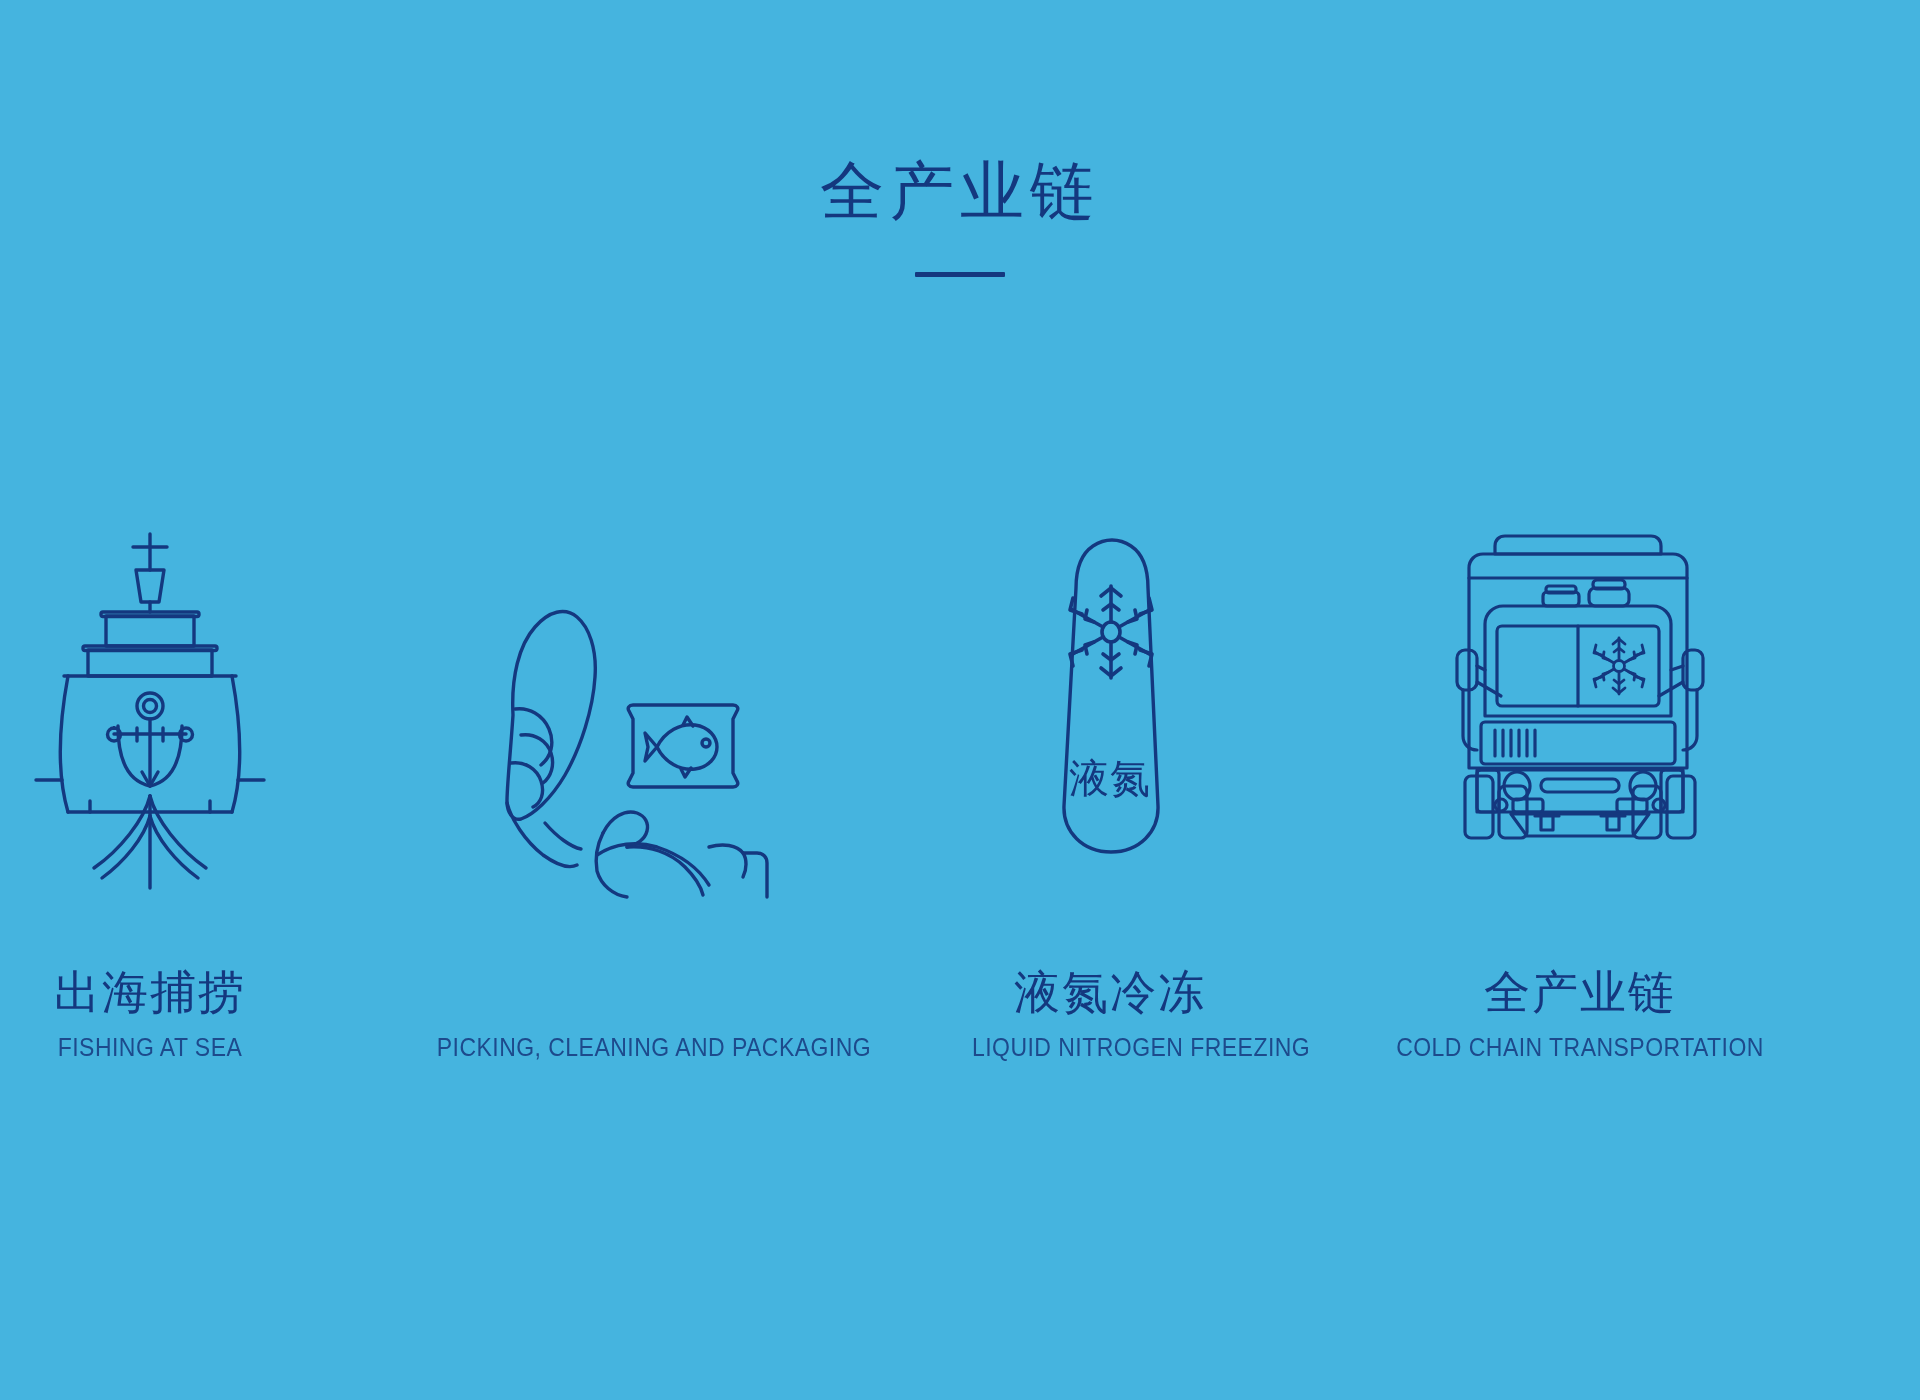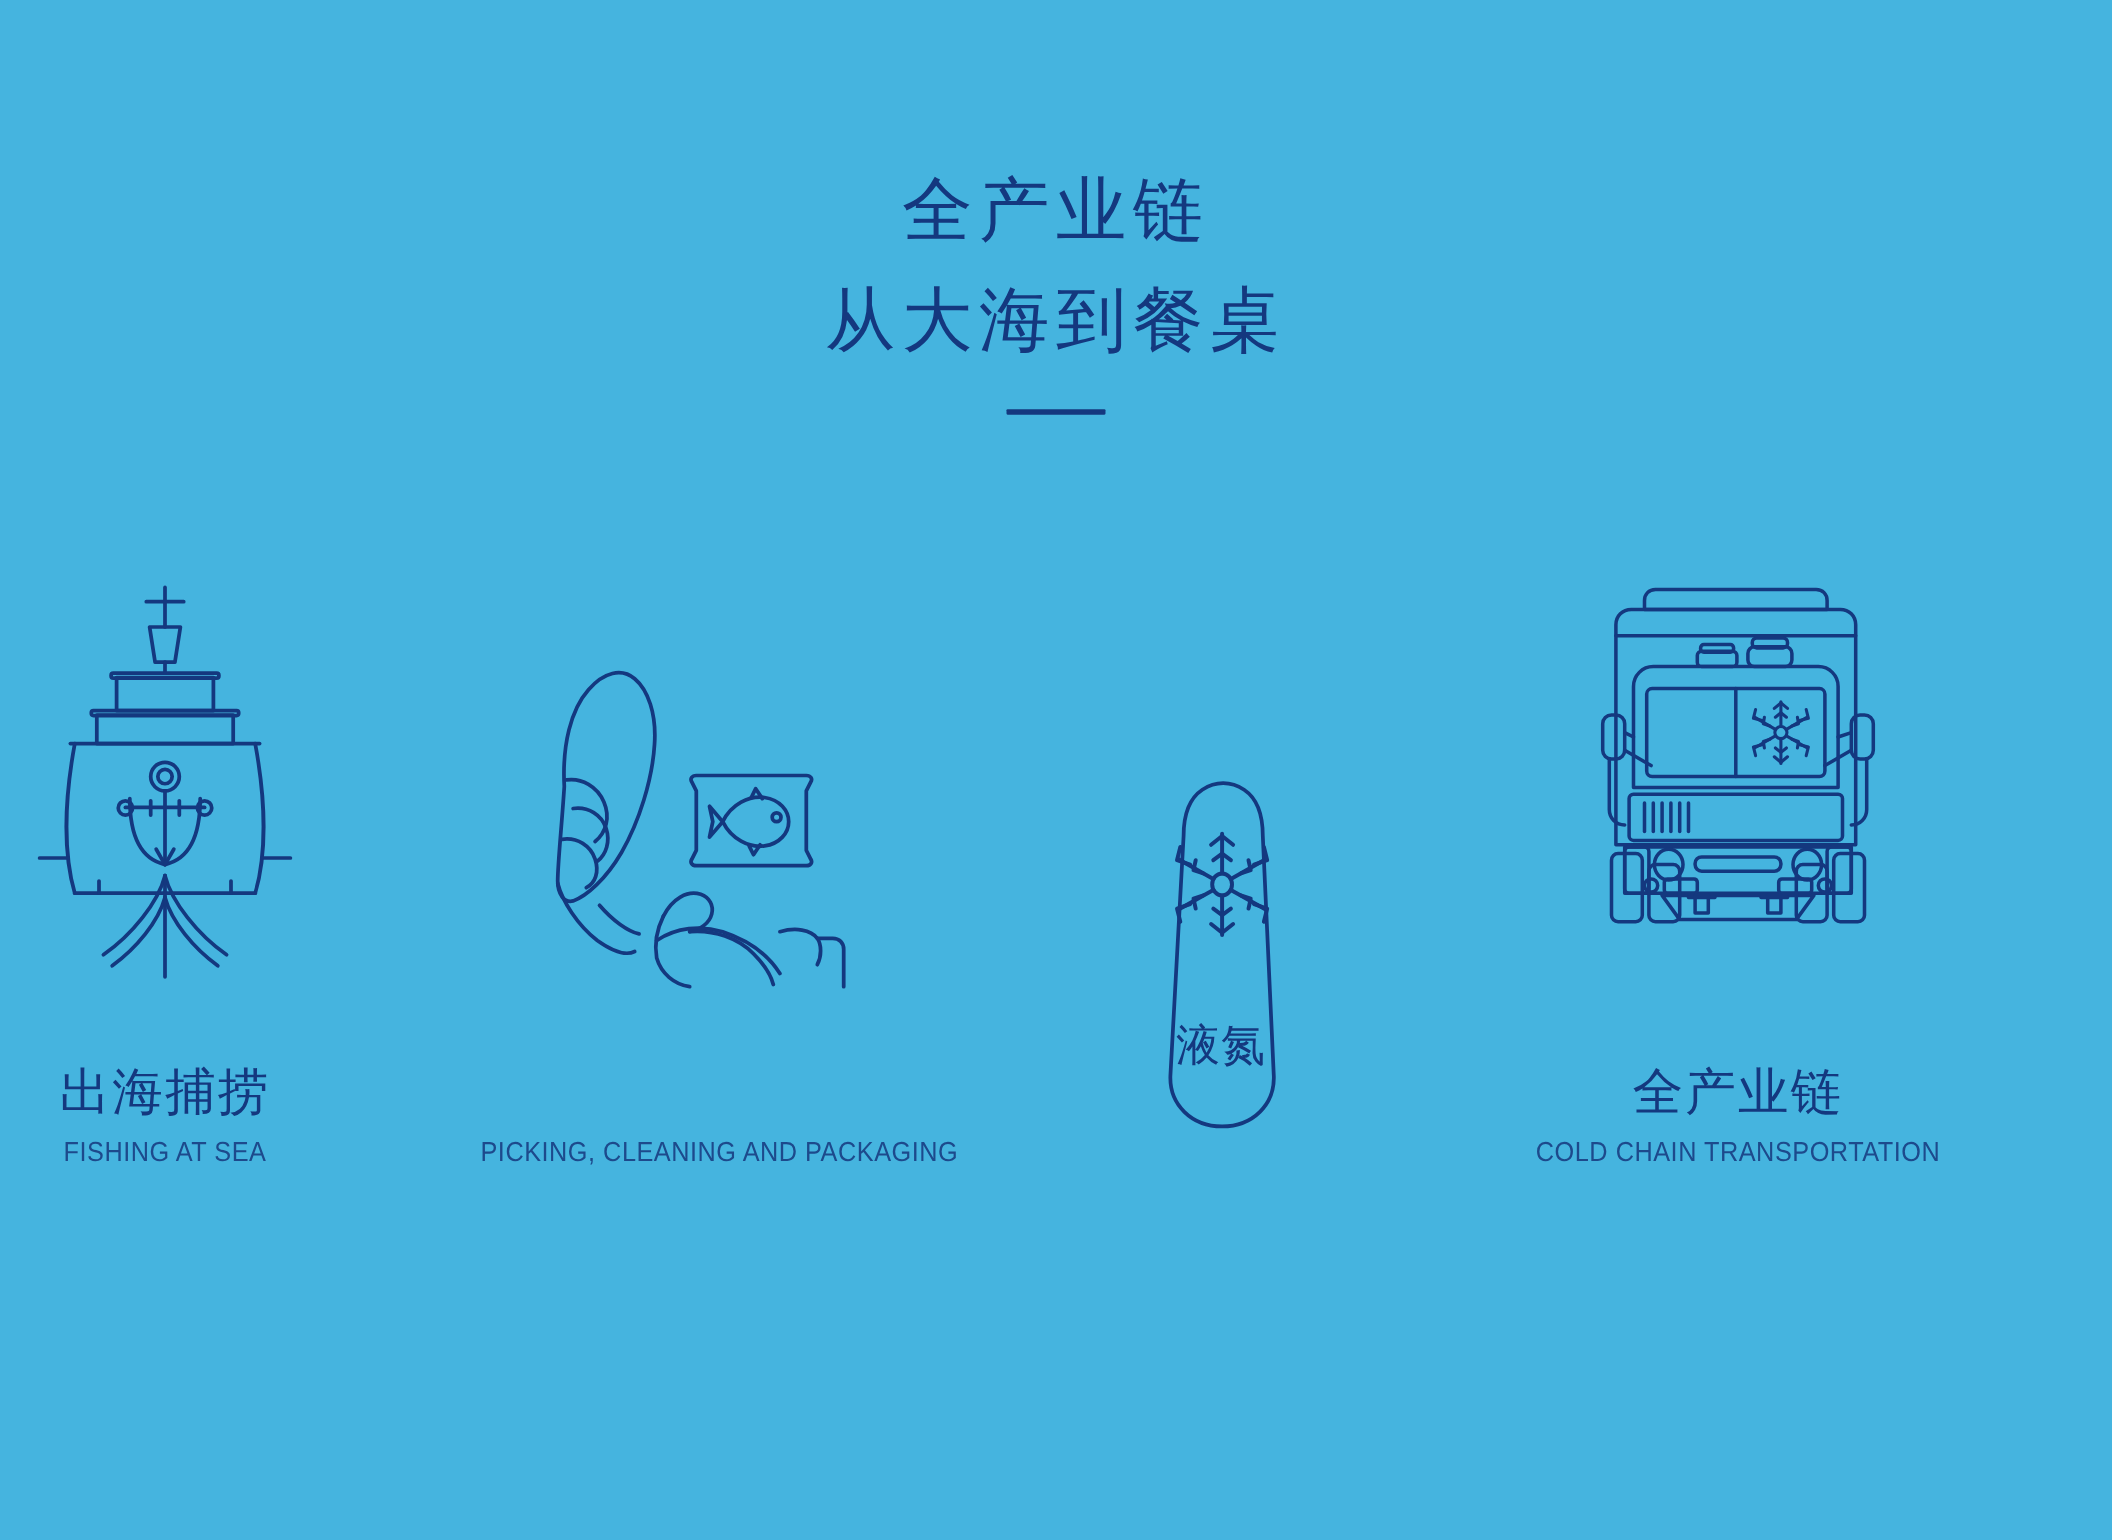--- a/index.html
+++ b/index.html
@@ -117,21 +117,20 @@
     letter-spacing: 1px;
   }
 </style>
 </head>
 <body>
 
 <div class="page">
 
   <div class="header">
     <div class="headline line1">全产业链</div>
-    <div class="headline line2">从大海到餐桌</div>
     <div class="divider-wrap">
       <div class="divider"></div>
     </div>
   </div>
 
   <div class="columns">
 
     <div class="col col-1">
       <div class="icon-box">
         <svg width="236" height="330" viewBox="0 0 236 330" fill="none" stroke="#14387f" stroke-width="3.4" stroke-linecap="round" stroke-linejoin="round">
@@ -275,20 +274,24 @@
             <line x1="106" y1="79" x2="74" y2="97"></line>
             <line x1="58" y1="107" x2="26" y2="125"></line>
             <path d="M104 68 L107 80 L95 84"></path>
             <path d="M28 136 L25 124 L37 120"></path>
             <path d="M90 80 L92 89 L83 92"></path>
             <path d="M42 124 L40 115 L49 112"></path>
           </g>
 
           <text class="tank-text" x="65" y="262" text-anchor="middle" stroke="none">液氮</text>
         </svg>
+      </div>
+      <div class="labels">
+        <div class="label-cn">液氮冷冻</div>
+        <div class="label-en">LIQUID NITROGEN FREEZING</div>
       </div>
     </div>
 
     <div class="col col-4">
       <div class="icon-box">
         <svg width="250" height="310" viewBox="0 0 250 310" fill="none" stroke="#14387f" stroke-width="3.2" stroke-linecap="round" stroke-linejoin="round">
 
           <path d="M40 16 C 40 10, 44 6, 50 6 L196 6 C 202 6, 206 10, 206 16 L206 24 L40 24 Z"></path>
 
           <path d="M14 38 C 14 30, 20 24, 28 24 L218 24 C 226 24, 232 30, 232 38 L232 48 L14 48 Z"></path>

